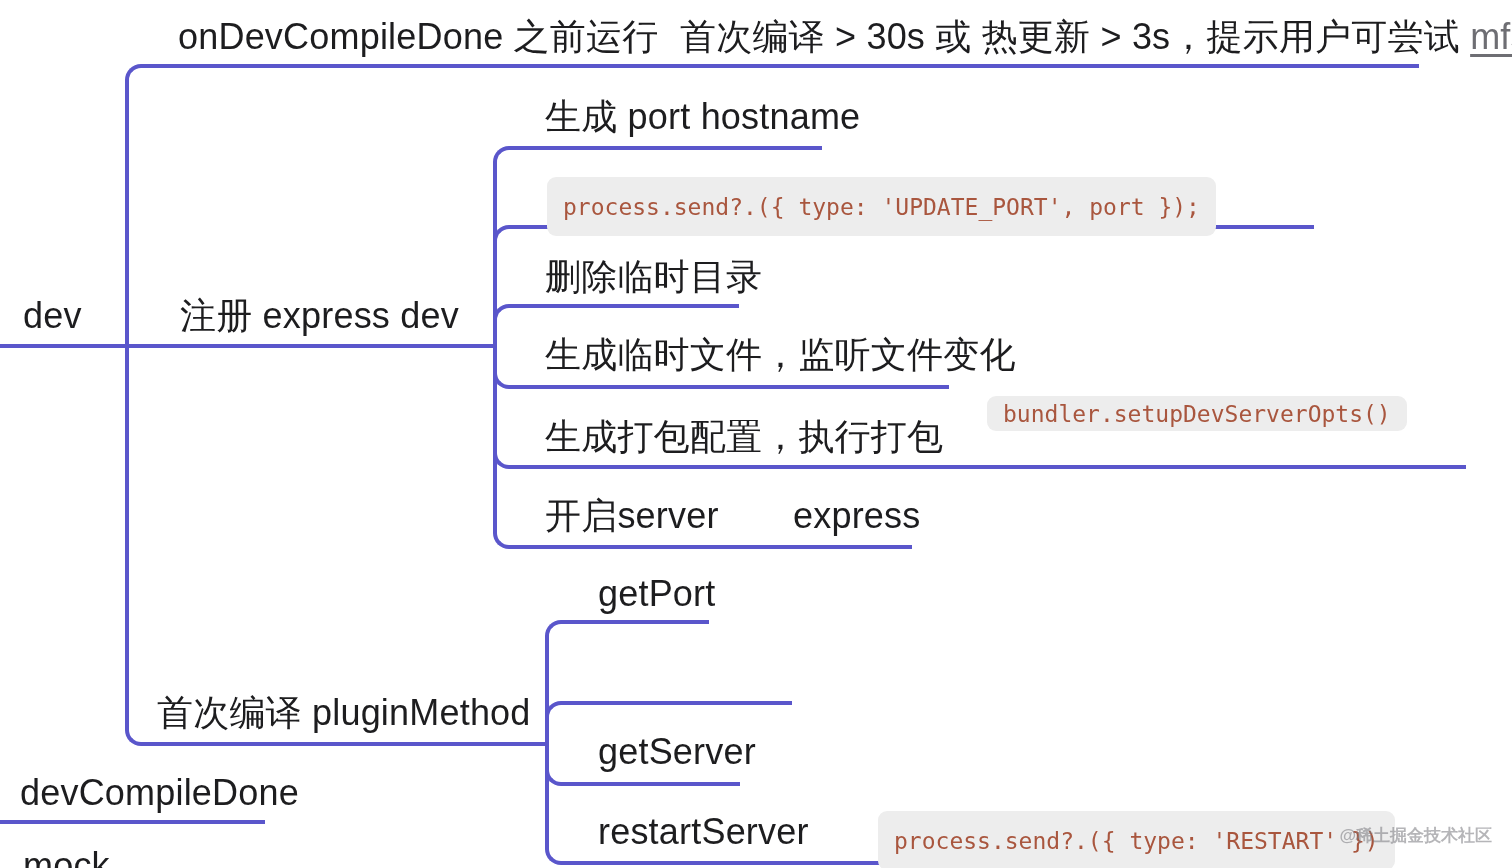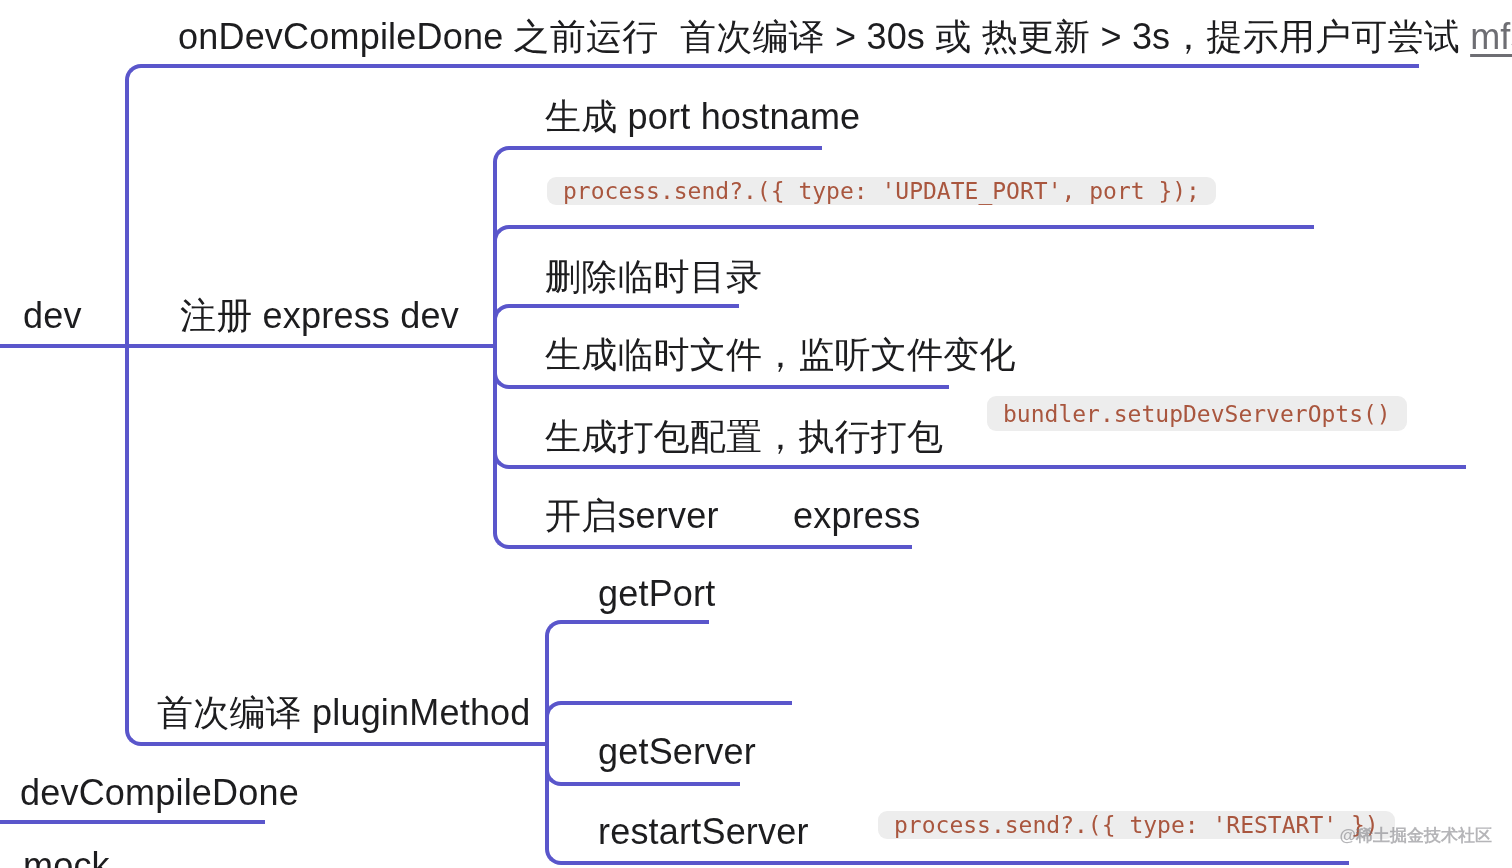--- a/index.html
+++ b/index.html
@@ -8,21 +8,21 @@
     overflow:hidden;font-family:"Liberation Sans","DejaVu Sans",sans-serif;
   }
   .node{
     position:absolute;white-space:nowrap;color:#1d1d1f;font-size:36px;
     line-height:34px;letter-spacing:.2px;
   }
   .code{
     position:absolute;display:flex;align-items:center;white-space:nowrap;
     font-family:"DejaVu Sans Mono","Liberation Mono",monospace;
     font-size:23px;color:#a9563e;background:#ededed;border-radius:9px;
-    padding:0 16px;height:28px;
+    padding:0 16px;height:59px;
   }
   .ln{position:absolute;background:#5a56cb;}
   .elb{position:absolute;border:0 solid #5a56cb;background:transparent;}
   .elb.tl{border-top-width:4px;border-left-width:4px;border-top-left-radius:16px;}
   .elb.bl{border-bottom-width:4px;border-left-width:4px;border-bottom-left-radius:16px;}
   .link{color:#6e6e73;text-decoration:underline;text-underline-offset:5px;cursor:pointer;}
   .watermark{
     position:absolute;color:rgba(120,120,125,.55);font-size:17px;
     white-space:nowrap;
   }

